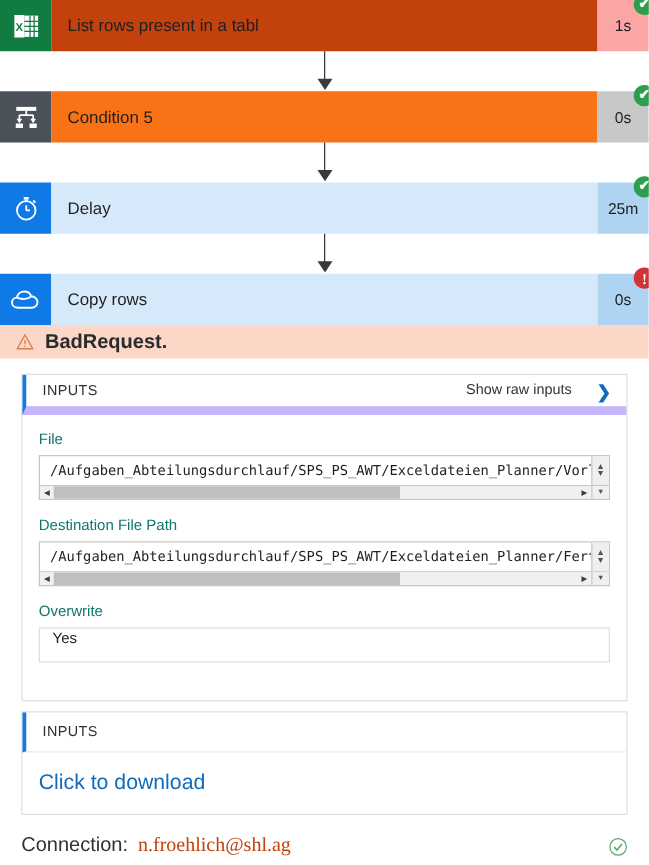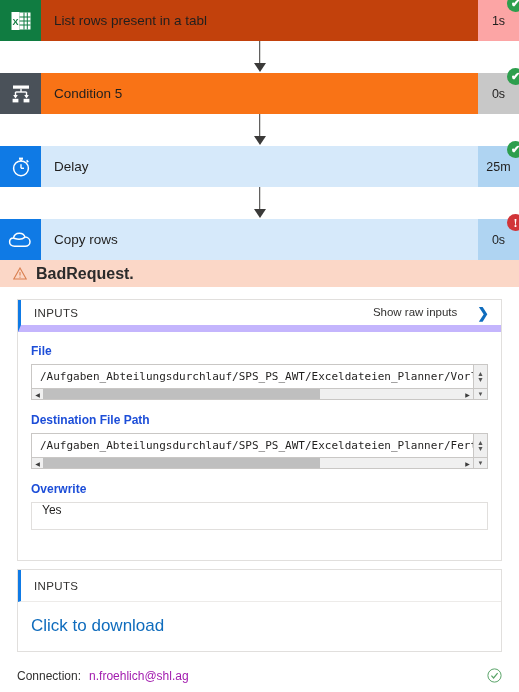--- a/index.html
+++ b/index.html
@@ -172,22 +172,22 @@
     font-size: 14px;
     font-weight: bold;
     line-height: 1;
   }
   .panel-body {
     padding: 12px 13px 14px 13px;
   }
 
   .field-label {
     font-size: 12px;
-    font-weight: bold;
-    color: #1d4ed8;
+    font-weight: normal;
+    color: #0f766e;
     margin-bottom: 6px;
   }
   .field-block { margin-bottom: 13px; }
   .field-block:last-child { margin-bottom: 16px; }
 
   .textbox {
     border: 1px solid #c9c7c5;
     background: #fff;
     height: 25px;
     display: flex;
@@ -277,24 +277,24 @@
     color: #0f6cbd;
     font-size: 17px;
     cursor: pointer;
   }
 
   .conn-row {
     display: flex;
     align-items: center;
     padding: 16px 17px 0 17px;
     box-sizing: border-box;
-    font-size: 12px;
+    font-size: 16px;
   }
   .conn-label { color: #323130; margin-right: 8px; }
-  .conn-value { color: #a21caf; }
+  .conn-value { color: #c2410c; font-family: Liberation Serif, serif; }
   .conn-check {
     margin-left: auto;
     width: 15px; height: 15px;
   }
   .divider {
     margin: 15px 17px 0 17px;
     height: 1px;
     background: #e6e6e6;
   }
   .spacer-24 { height: 8px; }

